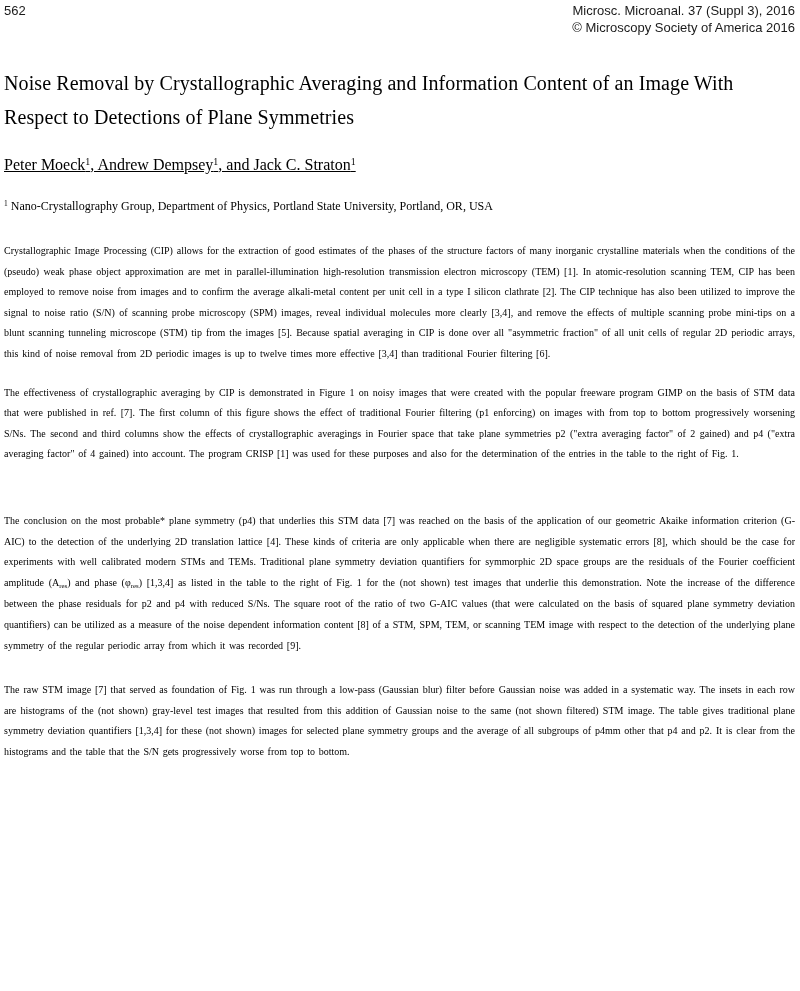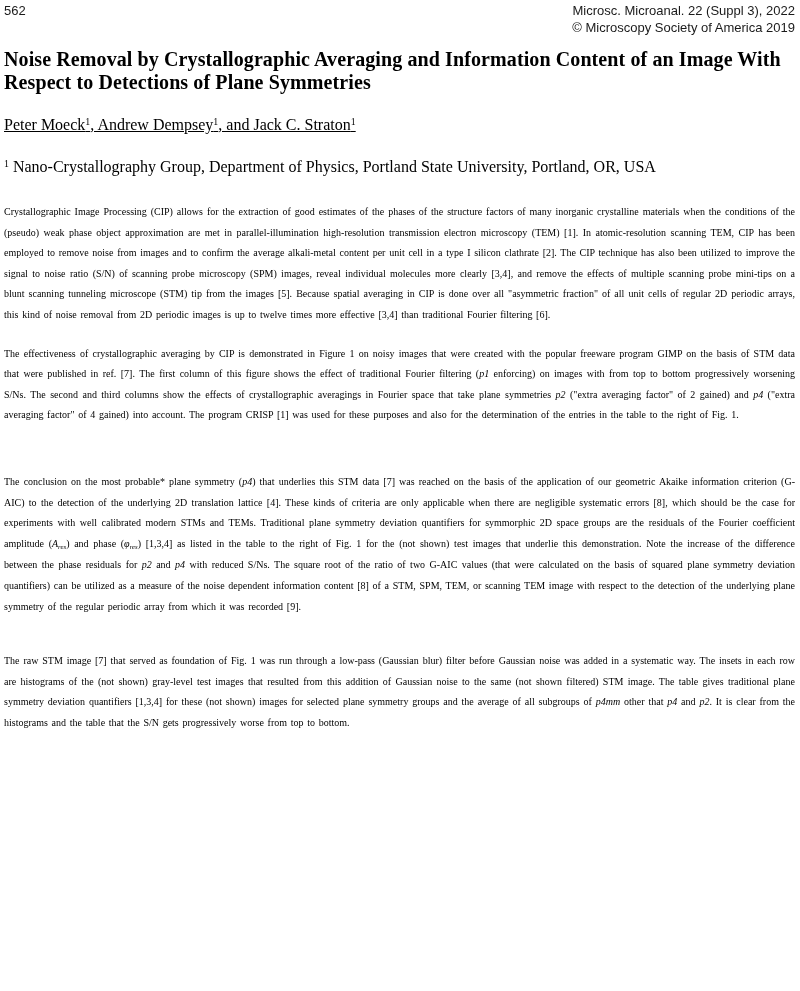--- a/index.html
+++ b/index.html
@@ -11,54 +11,54 @@
   .page { box-sizing: border-box; width: 800px; height: 991px; padding: 2px 5px 16px 4px; }
 
   .hdr {
     display: flex; justify-content: space-between; align-items: flex-start;
     font-family: "Liberation Sans", sans-serif;
     font-size: 13px; line-height: 17px; color: #1a1a1a;
   }
   .hdr .right { text-align: right; }
 
   .title {
-    margin-top: 12px;
-    font-size: 20px; font-weight: bold; line-height: 23px;
+    margin-top: 30px;
+    font-size: 20px; font-weight: normal; line-height: 34px;
     letter-spacing: 0.1px;
   }
 
   .authors { margin-top: 20px; font-size: 16px; line-height: 21px; text-decoration: underline; }
-  .affil   { margin-top: 19px; font-size: 16px; line-height: 21px; }
+  .affil   { margin-top: 19px; font-size: 12px; line-height: 21px; }
 
   .para {
     text-align: justify;
     font-size: 10px; line-height: 20.6px;
     word-spacing: 1.2px;
   }
   .para.m1 { margin-top: 23px; }
   .para.m2 { margin-top: 18px; }
   .para.m3 { margin-top: 46px; }
-  .para.m4 { margin-top: 34px; }
+  .para.m4 { margin-top: 24px; }
 
-  .i   { font-style: italic; }
+  .i   { }
   .sup { font-size: 62%; position: relative; top: -0.55em; }
   .sub { font-size: 68%; position: relative; top: 0.28em; }
 </style>
 </head>
 <body>
 
 <div class="page">
 
   <div class="hdr">
     <div class="left">
       <div>562</div>
     </div>
     <div class="right">
-      <div>Microsc. Microanal. 22 (Suppl 3), 2022</div>
-      <div>© Microscopy Society of America 2019</div>
+      <div>Microsc. Microanal. 37 (Suppl 3), 2016</div>
+      <div>© Microscopy Society of America 2016</div>
     </div>
   </div>
 
   <div class="title">Noise Removal by Crystallographic Averaging and Information Content of an Image With Respect to Detections of Plane Symmetries</div>
 
   <div class="authors"><span>Peter Moeck</span><span class="sup">1</span><span>, Andrew Dempsey</span><span class="sup">1</span><span>, and Jack C. Straton</span><span class="sup">1</span></div>
 
   <div class="affil"><span class="sup">1</span><span> Nano-Crystallography Group, Department of Physics, Portland State University, Portland, OR, USA</span></div>
 
   <div class="para m1"><span>Crystallographic Image Processing (CIP) allows for the extraction of good estimates of the phases of the structure factors of many inorganic crystalline materials when the conditions of the (pseudo) weak phase object approximation are met in parallel-illumination high-resolution transmission electron microscopy (TEM) [1]. In atomic-resolution scanning TEM, CIP has been employed to remove noise from images and to confirm the average alkali-metal content per unit cell in a type I silicon clathrate [2]. The CIP technique has also been utilized to improve the signal to noise ratio (S/N) of scanning probe microscopy (SPM) images, reveal individual molecules more clearly [3,4], and remove the effects of multiple scanning probe mini-tips on a blunt scanning tunneling microscope (STM) tip from the images [5]. Because spatial averaging in CIP is done over all "asymmetric fraction" of all unit cells of regular 2D periodic arrays, this kind of noise removal from 2D periodic images is up to twelve times more effective [3,4] than traditional Fourier filtering [6].</span></div>

